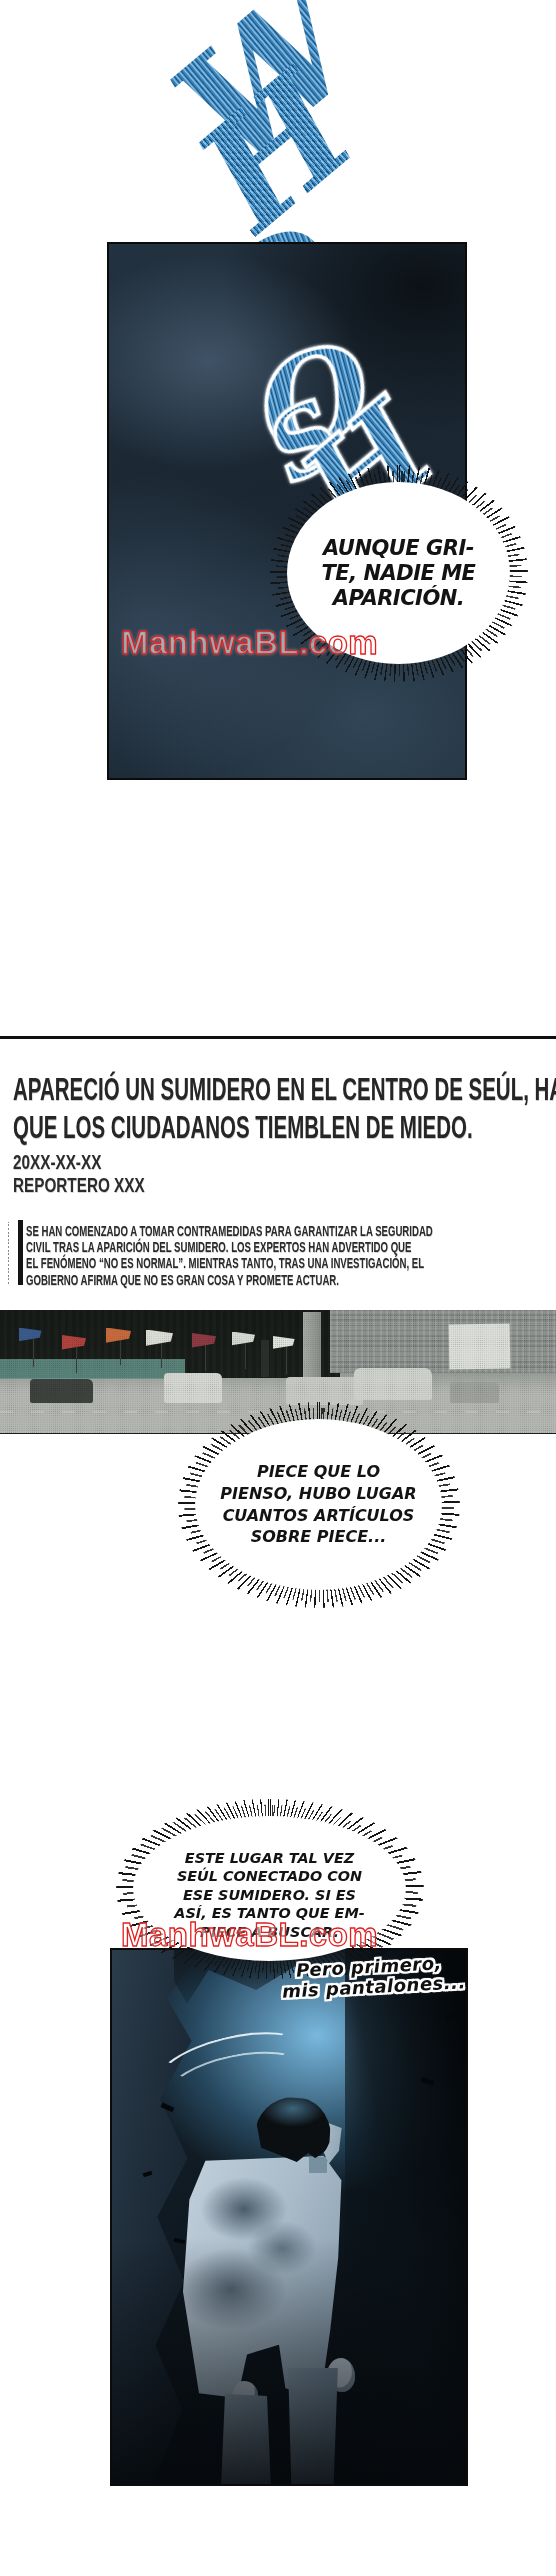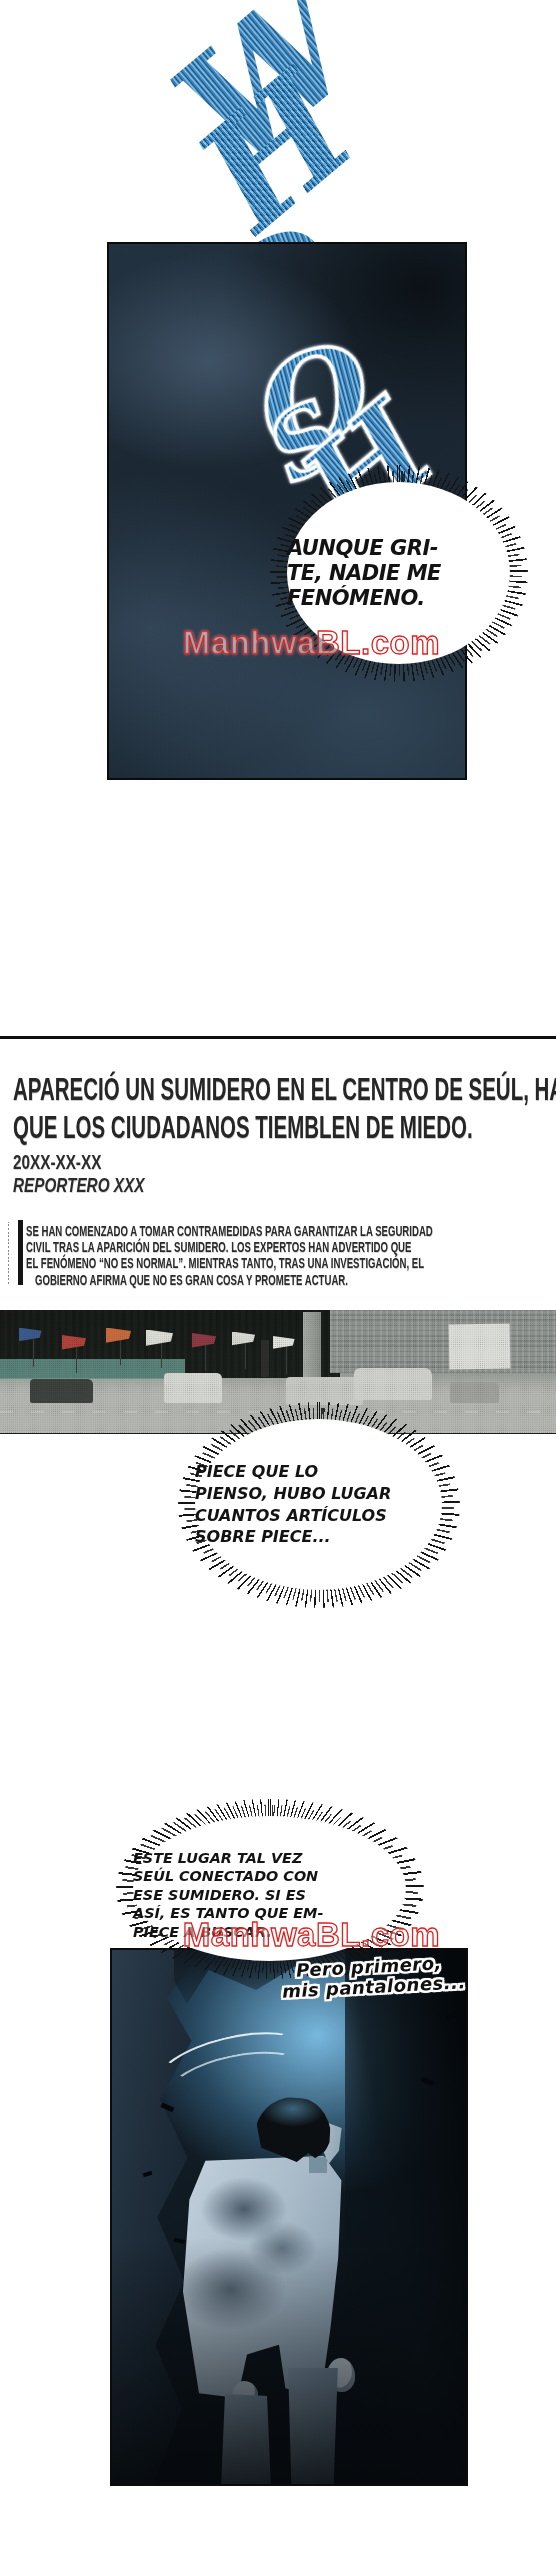--- a/index.html
+++ b/index.html
@@ -72,56 +72,56 @@
   .swoosh.s1{left:43px;top:87px;width:144px;height:49px;transform:rotate(-14deg);}
   .swoosh.s2{left:56px;top:105px;width:129px;height:43px;transform:rotate(-12deg);opacity:.7;}
 
   
   .bubble{position:absolute;z-index:3;}
   .spikes{position:absolute;border-radius:50%;
     background:repeating-conic-gradient(#141414 0 0.8deg,transparent 0.8deg 5.2deg);}
   .spikes.a{inset:-17.5px;}
   .spikes.b{inset:-11.3px;transform:rotate(2.6deg);opacity:.85;}
   .bbody{position:absolute;inset:0;border-radius:50%;background:#fff;}
-  .btxt{position:absolute;inset:0;display:flex;flex-direction:column;align-items:flex-start;justify-content:center;
+  .btxt{position:absolute;inset:0;display:flex;flex-direction:column;align-items:center;justify-content:center;
     text-align:center;font-weight:bold;font-style:italic;color:#131313;font-family:"DejaVu Sans",sans-serif;}
   #bubble1{left:287px;top:482px;width:223px;height:182px;}
   #bubble1 .btxt{font-size:21px;line-height:25px;letter-spacing:-0.5px;}
   #bubble2{left:195px;top:1419px;width:247px;height:171px;}
   #bubble2 .btxt{font-size:16px;line-height:21.6px;}
   #bubble3{left:133px;top:1816px;width:273px;height:145px;}
   #bubble3 .btxt{font-size:14.4px;line-height:18.5px;padding-top:13.4px;}
 
   
-  .watermark{position:absolute;z-index:4;width:319px;text-align:right;font-weight:bold;
+  .watermark{position:absolute;z-index:4;width:319px;text-align:left;font-weight:bold;
     font-family:"Liberation Sans",sans-serif;font-size:33px;letter-spacing:0.5px;
     color:rgba(255,250,250,.18);-webkit-text-stroke:1.3px #e01f1f;
     text-shadow:0 0 3.1px rgba(255,255,255,.55);}
   #wm1{left:121px;top:624px;}
   #wm2{left:121px;top:1916px;}
 
   
   #divider{position:absolute;left:0;top:1036px;width:556px;height:2.6px;background:#0e0e0e;z-index:1;}
   .cond{display:inline-block;transform:scaleX(.64);transform-origin:0 50%;white-space:nowrap;}
   .headline{position:absolute;left:13.4px;color:#262626;font-weight:bold;font-size:32px;line-height:1;
     font-family:"Liberation Sans",sans-serif;text-shadow:0.5px 0.5px 0 rgba(110,110,110,.35);}
   #headline1{top:1073px;}
   #headline2{top:1111px;}
   .byline{position:absolute;left:13.4px;color:#2c2c2c;font-weight:bold;font-size:19.6px;line-height:1;
     text-shadow:0.5px 0.5px 0 rgba(120,120,120,.3);}
   .byline .cond{transform:scaleX(.78);}
   #news-date{top:1153px;}
-  #news-reporter{top:1176px;font-style:italic;}
+  #news-reporter{top:1176px;}
   #quote-bar-dot{position:absolute;left:7.7px;top:1222px;width:1.5px;height:62px;
     background:repeating-linear-gradient(0deg,#8a8a8a 0 2.1px,transparent 2.1px 3.6px);}
   #quote-bar{position:absolute;left:17.5px;top:1220px;width:5.7px;height:65px;background:#141414;}
   .quote-line{position:absolute;left:26px;color:#2a2a2a;font-weight:bold;font-size:15px;line-height:1;
     text-shadow:0.5px 0.5px 0 rgba(120,120,120,.3);}
   .quote-line .cond{transform:scaleX(.64);}
-  #ql0{top:1223px;}#ql1{top:1239px;}#ql2{top:1255px;}#ql3{top:1272px;margin-left:9px;}
+  #ql0{top:1223px;}#ql1{top:1239px;}#ql2{top:1255px;}#ql3{top:1272px;}
 
   
   #photo{position:absolute;left:0;top:1310px;width:556px;height:123px;overflow:hidden;z-index:1;
     border-bottom:1.5px solid #1c1c1c;background:linear-gradient(#80857f 0%,#8d928c 46%,#b1b4af 64%,#bfc1bc 100%);}
   .ph{position:absolute;}
   #ph-trees{left:0;top:0;width:340px;height:68px;
     background:repeating-linear-gradient(90deg,#474d47 0 3.6px,#555b55 3.6px 7.2px),linear-gradient(#4c524c,#5a605a);
     background-blend-mode:multiply;}
   #ph-bldg{left:330px;top:0;width:227px;height:63px;
     background:repeating-linear-gradient(90deg,rgba(255,255,255,.12) 0 2.1px,transparent 2.1px 6.2px),
@@ -168,21 +168,21 @@
   <span class="sfx-letter sfx-stroke sfx-s">S</span>
   <span class="sfx-letter sfx-stroke sfx-h2">H</span>
 
   <div class="bubble" id="bubble1">
     <div class="spikes a"></div>
     <div class="spikes b"></div>
     <div class="bbody"></div>
     <div class="btxt">
       <span>AUNQUE GRI-</span>
       <span>TE, NADIE ME</span>
-      <span>FENÓMENO.</span>
+      <span>APARICIÓN.</span>
     </div>
   </div>
 
   <div class="watermark" id="wm1">ManhwaBL.com</div>
 
   <div id="divider"></div>
 
   <div class="headline" id="headline1">
     <span class="cond">APARECIÓ UN SUMIDERO EN EL CENTRO DE SEÚL, HACIENDO</span>
   </div>

